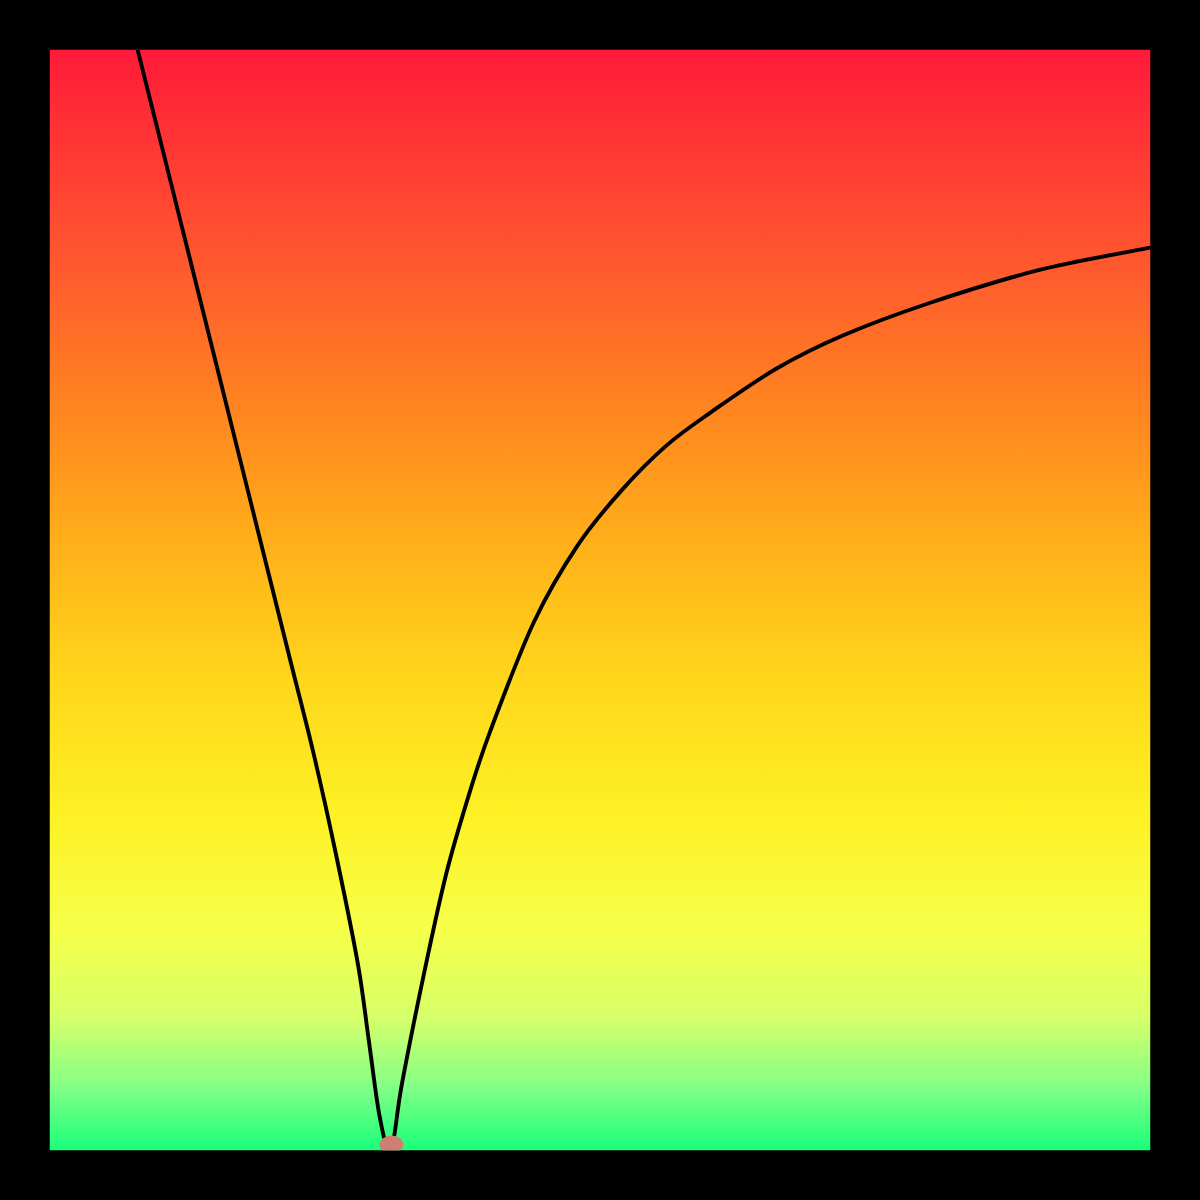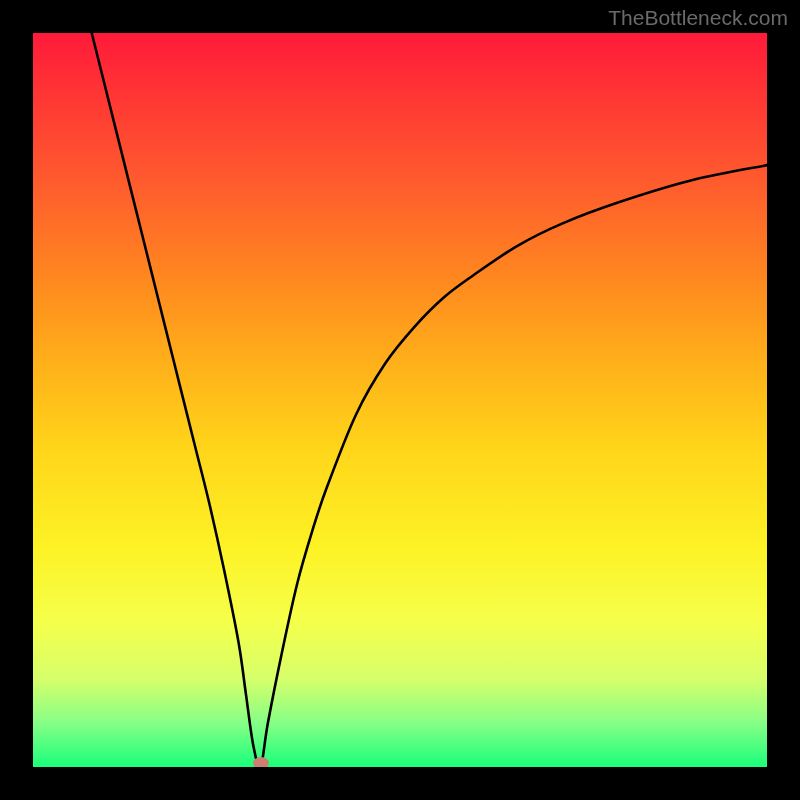--- a/index.html
+++ b/index.html
@@ -82,14 +82,13 @@
   <div class="plot-area">
     <div class="gradient-bg"></div>
 
     <svg class="curve" viewBox="0 0 734 734" preserveAspectRatio="none">
       <path id="curve-path" fill="none" stroke="#000000" stroke-width="2.6" stroke-linecap="round" stroke-linejoin="round" d="M 58.72 0.00 C 61.17 9.79, 68.51 39.15, 73.40 58.72 C 78.29 78.29, 83.19 97.87, 88.08 117.44 C 92.97 137.01, 97.87 156.59, 102.76 176.16 C 107.65 195.73, 112.55 215.31, 117.44 234.88 C 122.33 254.45, 127.23 274.03, 132.12 293.60 C 137.01 313.17, 141.91 332.75, 146.80 352.32 C 151.69 371.89, 156.59 391.47, 161.48 411.04 C 166.37 430.61, 171.27 448.96, 176.16 469.76 C 181.05 490.56, 185.95 512.58, 190.84 535.82 C 195.73 559.06, 201.85 588.42, 205.52 609.22 C 209.19 630.02, 210.41 643.47, 212.86 660.60 C 215.31 677.73, 217.75 699.75, 220.20 711.98 C 222.65 724.21, 225.09 737.67, 227.54 734.00 C 229.99 730.33, 231.21 709.53, 234.88 689.96 C 238.55 670.39, 244.67 639.80, 249.56 616.56 C 254.45 593.32, 259.35 570.07, 264.24 550.50 C 269.13 530.93, 274.03 515.02, 278.92 499.12 C 283.81 483.22, 286.26 474.65, 293.60 455.08 C 300.94 435.51, 313.17 402.48, 322.96 381.68 C 332.75 360.88, 342.53 344.98, 352.32 330.30 C 362.11 315.62, 371.89 304.61, 381.68 293.60 C 391.47 282.59, 401.25 272.80, 411.04 264.24 C 420.83 255.68, 428.17 250.78, 440.40 242.22 C 452.63 233.66, 469.76 221.42, 484.44 212.86 C 499.12 204.30, 511.35 198.18, 528.48 190.84 C 545.61 183.50, 565.18 176.16, 587.20 168.82 C 609.22 161.48, 636.13 152.92, 660.60 146.80 C 685.07 140.68, 721.77 134.57, 734.00 132.12"></path>
     </svg>
 
     <div id="marker-0" class="marker" style="left: 227.54px; top: 730.33px; background: rgb(205, 128, 113);"></div>
   </div>
 
-  <div class="watermark">TheBottleneck.com</div>
 </div>
 
 </body></html>

